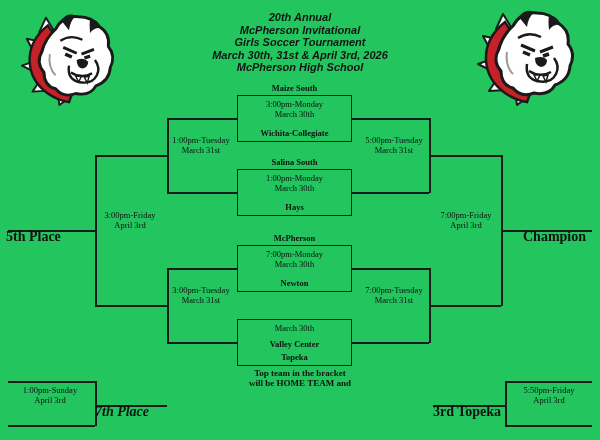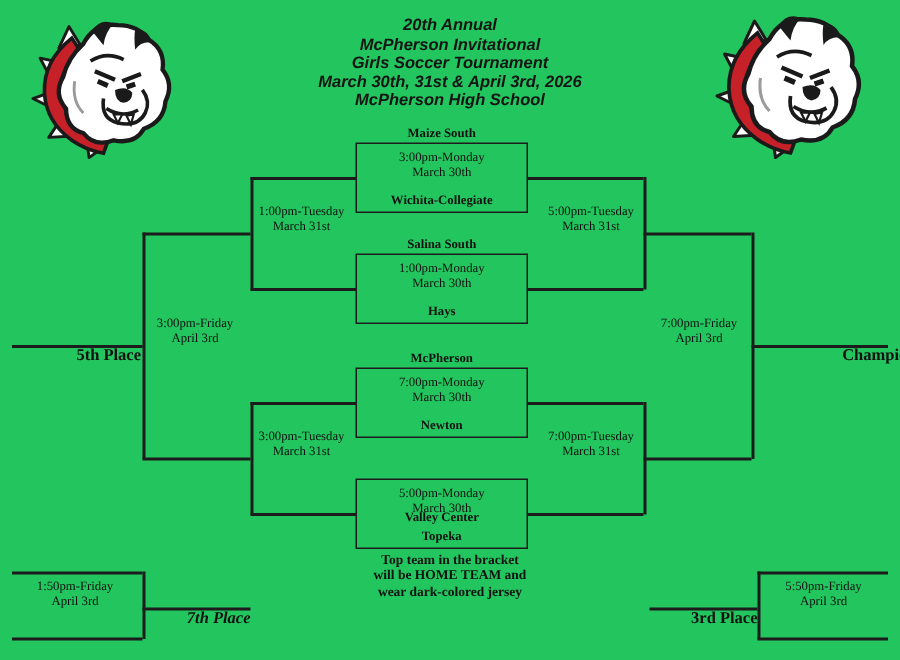--- a/index.html
+++ b/index.html
@@ -9,21 +9,21 @@
          font-family:"Liberation Sans",sans-serif;font-weight:bold;font-style:italic;
          font-size:11px;line-height:12.6px;color:#141414;}
   .hline{position:absolute;height:1.6px;background:#1c1c1c;}
   .vline{position:absolute;width:1.6px;background:#1c1c1c;}
   .gbox{position:absolute;left:237px;width:115px;height:47px;border:1.5px solid #1c1c1c;
         box-sizing:border-box;background:transparent;}
   .team{position:absolute;left:237px;width:115px;text-align:center;font-weight:bold;
         font-size:8.5px;line-height:11px;}
   .gtime{position:absolute;left:237px;width:115px;text-align:center;font-size:8.5px;line-height:9.5px;}
   .stime{position:absolute;text-align:center;font-size:8.5px;line-height:9.5px;}
-  .plabel{position:absolute;text-align:right;font-weight:bold;font-size:11px;line-height:10px;}
+  .plabel{position:absolute;text-align:left;font-weight:bold;font-size:14px;line-height:10px;}
   .note{position:absolute;left:200px;top:368px;width:200px;text-align:center;font-weight:bold;
         font-size:9px;line-height:10.4px;}
   .logo{position:absolute;}
 </style>
 </head>
 <body>
 
 <div id="page">
 
   <div class="title">
@@ -101,21 +101,20 @@
 
   <div class="team" style="top:233px;">McPherson</div>
   <div class="gtime" style="top:250px;">
     <div>7:00pm-Monday</div>
     <div>March 30th</div>
   </div>
   <div class="team" style="top:278px;">Newton</div>
 
   <div class="team" style="top:307px;margin-top:32px;">Valley Center</div>
   <div class="gtime" style="top:324px;">
-    <div>5:00pm-Monday</div>
     <div>March 30th</div>
   </div>
   <div class="team" style="top:352px;">Topeka</div>
 
   <div class="hline" style="left:167px;top:118px;width:71px;"></div>
   <div class="hline" style="left:167px;top:192px;width:71px;"></div>
   <div class="hline" style="left:167px;top:268px;width:71px;"></div>
   <div class="hline" style="left:167px;top:342px;width:71px;"></div>
   <div class="vline" style="left:167px;top:118px;height:75px;"></div>
   <div class="vline" style="left:167px;top:268px;height:75px;"></div>
@@ -160,36 +159,35 @@
 
   <div class="stime" style="left:435px;top:211px;width:62px;">
     <div>7:00pm-Friday</div>
     <div>April 3rd</div>
   </div>
   <div class="plabel" style="left:503px;top:232px;width:88px;padding-left:20px;">Champion</div>
 
   <div class="note">
     <div>Top team in the bracket</div>
     <div>will be HOME TEAM and</div>
-    <div>wear dark-colored jersey</div>
   </div>
 
   <div class="hline" style="left:8px;top:381px;width:87px;"></div>
   <div class="hline" style="left:8px;top:425px;width:87px;"></div>
   <div class="vline" style="left:95px;top:381px;height:45px;"></div>
   <div class="hline" style="left:95px;top:405px;width:72px;"></div>
   <div class="stime" style="left:5px;top:386px;width:90px;">
-    <div>1:50pm-Friday</div>
+    <div>1:00pm-Sunday</div>
     <div>April 3rd</div>
   </div>
   <div class="plabel" style="left:95px;top:407px;width:72px;font-style:italic;">7th Place</div>
 
   <div class="hline" style="left:505px;top:381px;width:87px;"></div>
   <div class="hline" style="left:505px;top:425px;width:87px;"></div>
   <div class="vline" style="left:505px;top:381px;height:45px;"></div>
   <div class="hline" style="left:433px;top:405px;width:72px;"></div>
   <div class="stime" style="left:504px;top:386px;width:90px;">
     <div>5:50pm-Friday</div>
     <div>April 3rd</div>
   </div>
-  <div class="plabel" style="left:433px;top:407px;width:72px;">3rd Place</div>
+  <div class="plabel" style="left:433px;top:407px;width:72px;">3rd Topeka</div>
 
 </div>
 
 </body></html>

